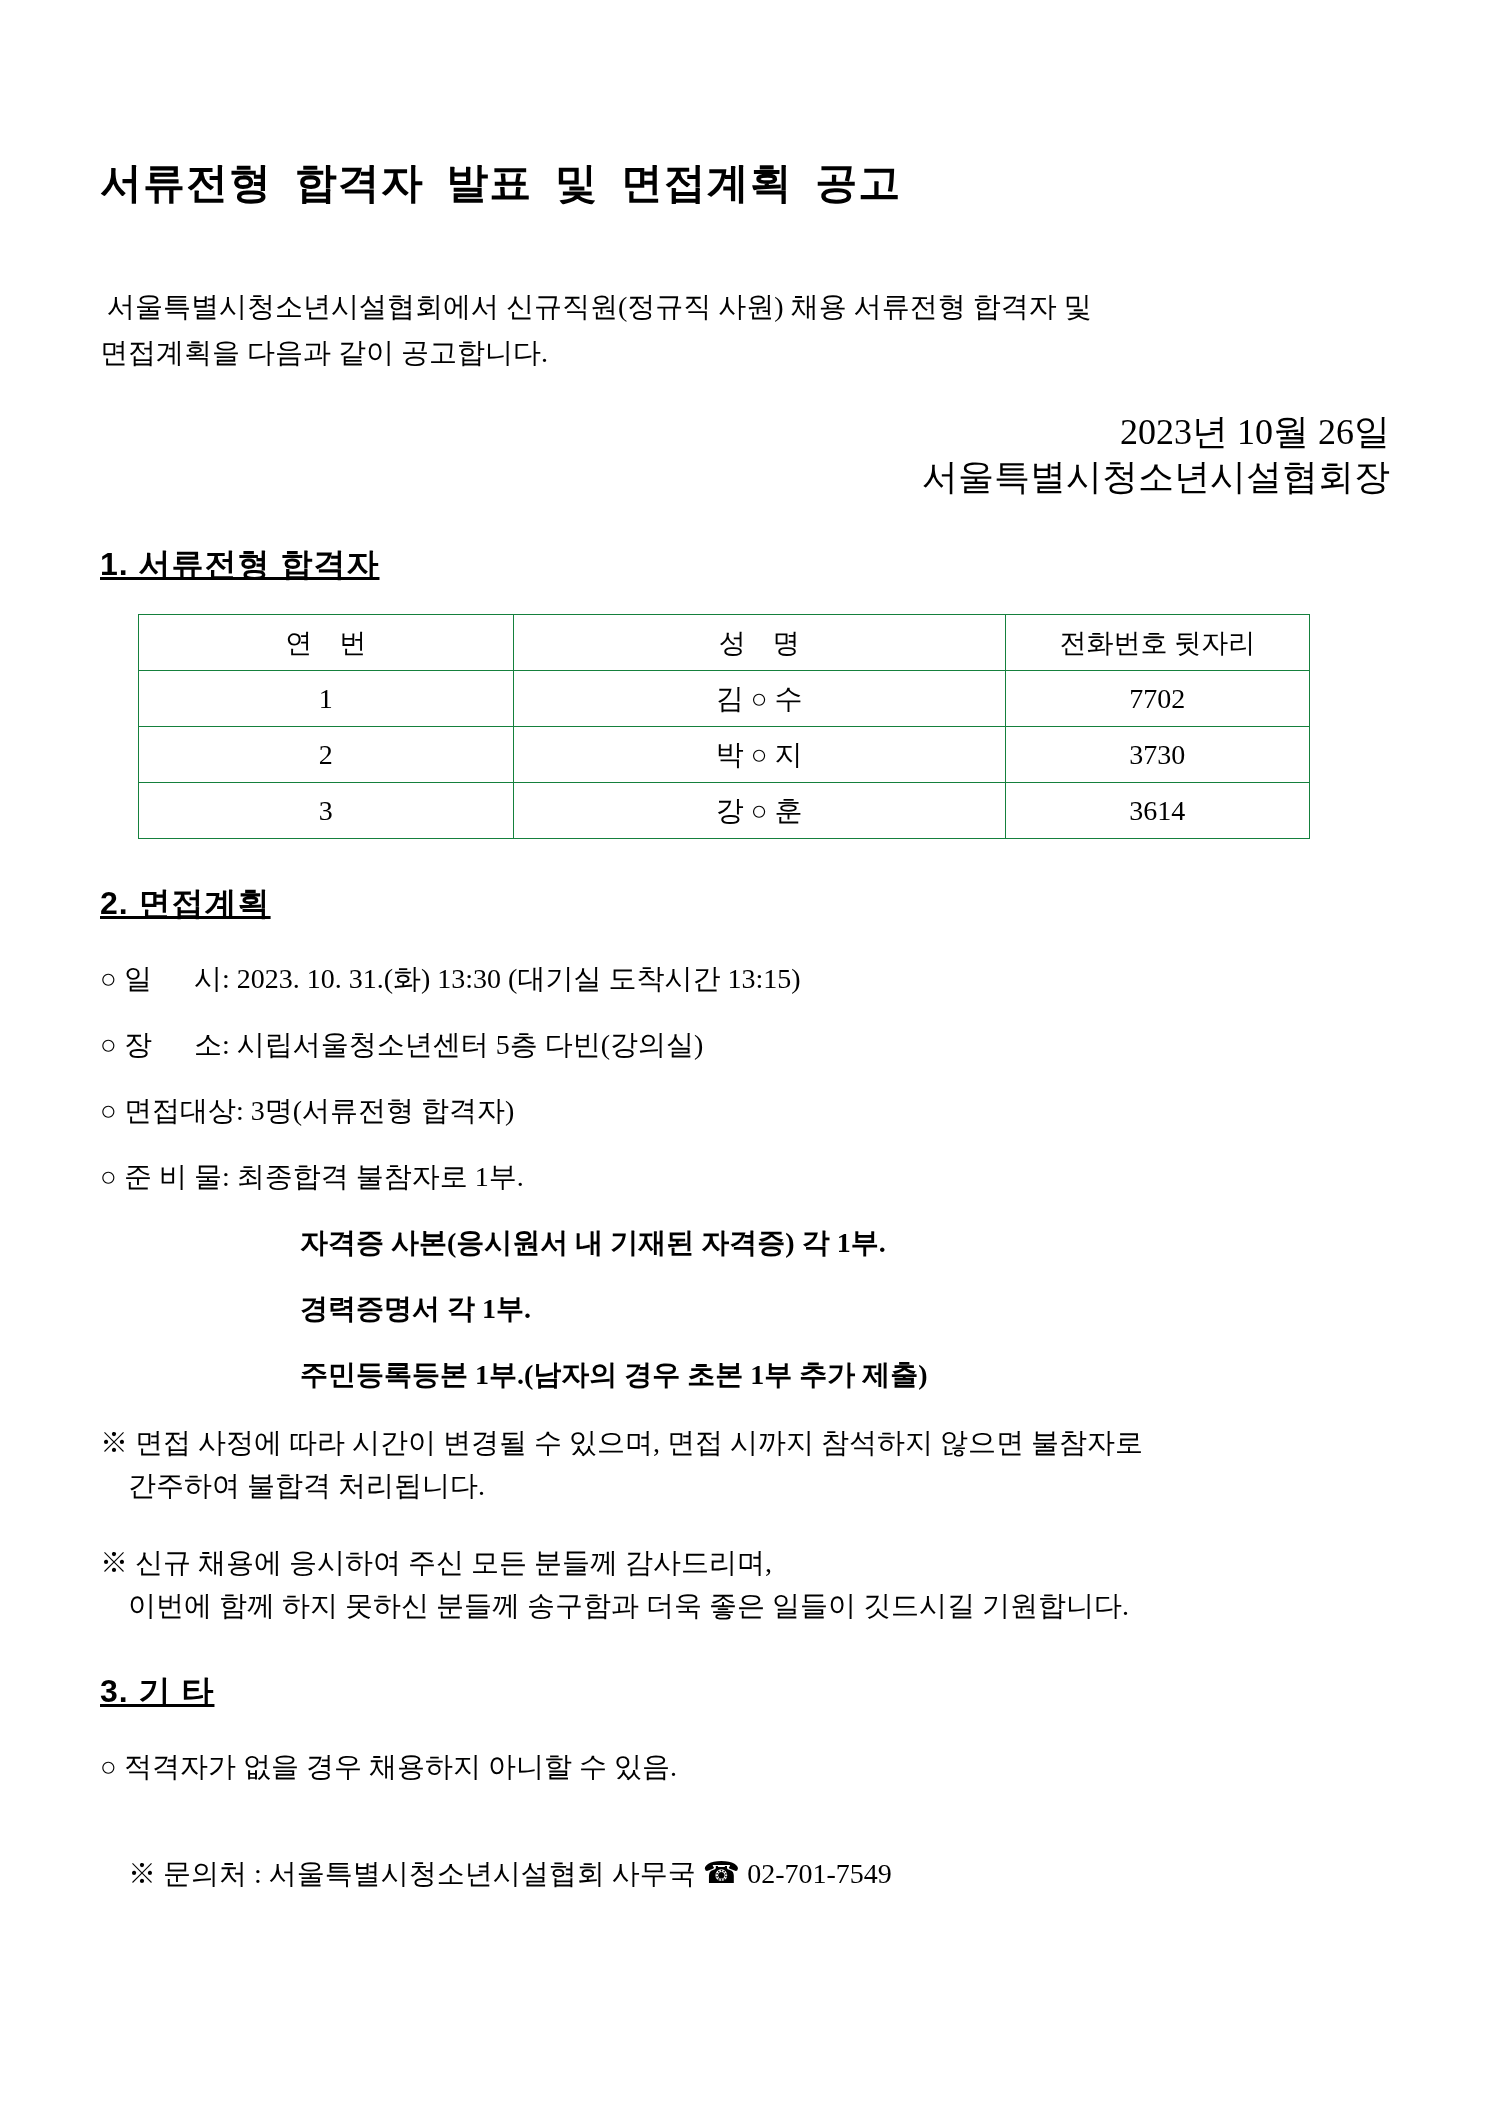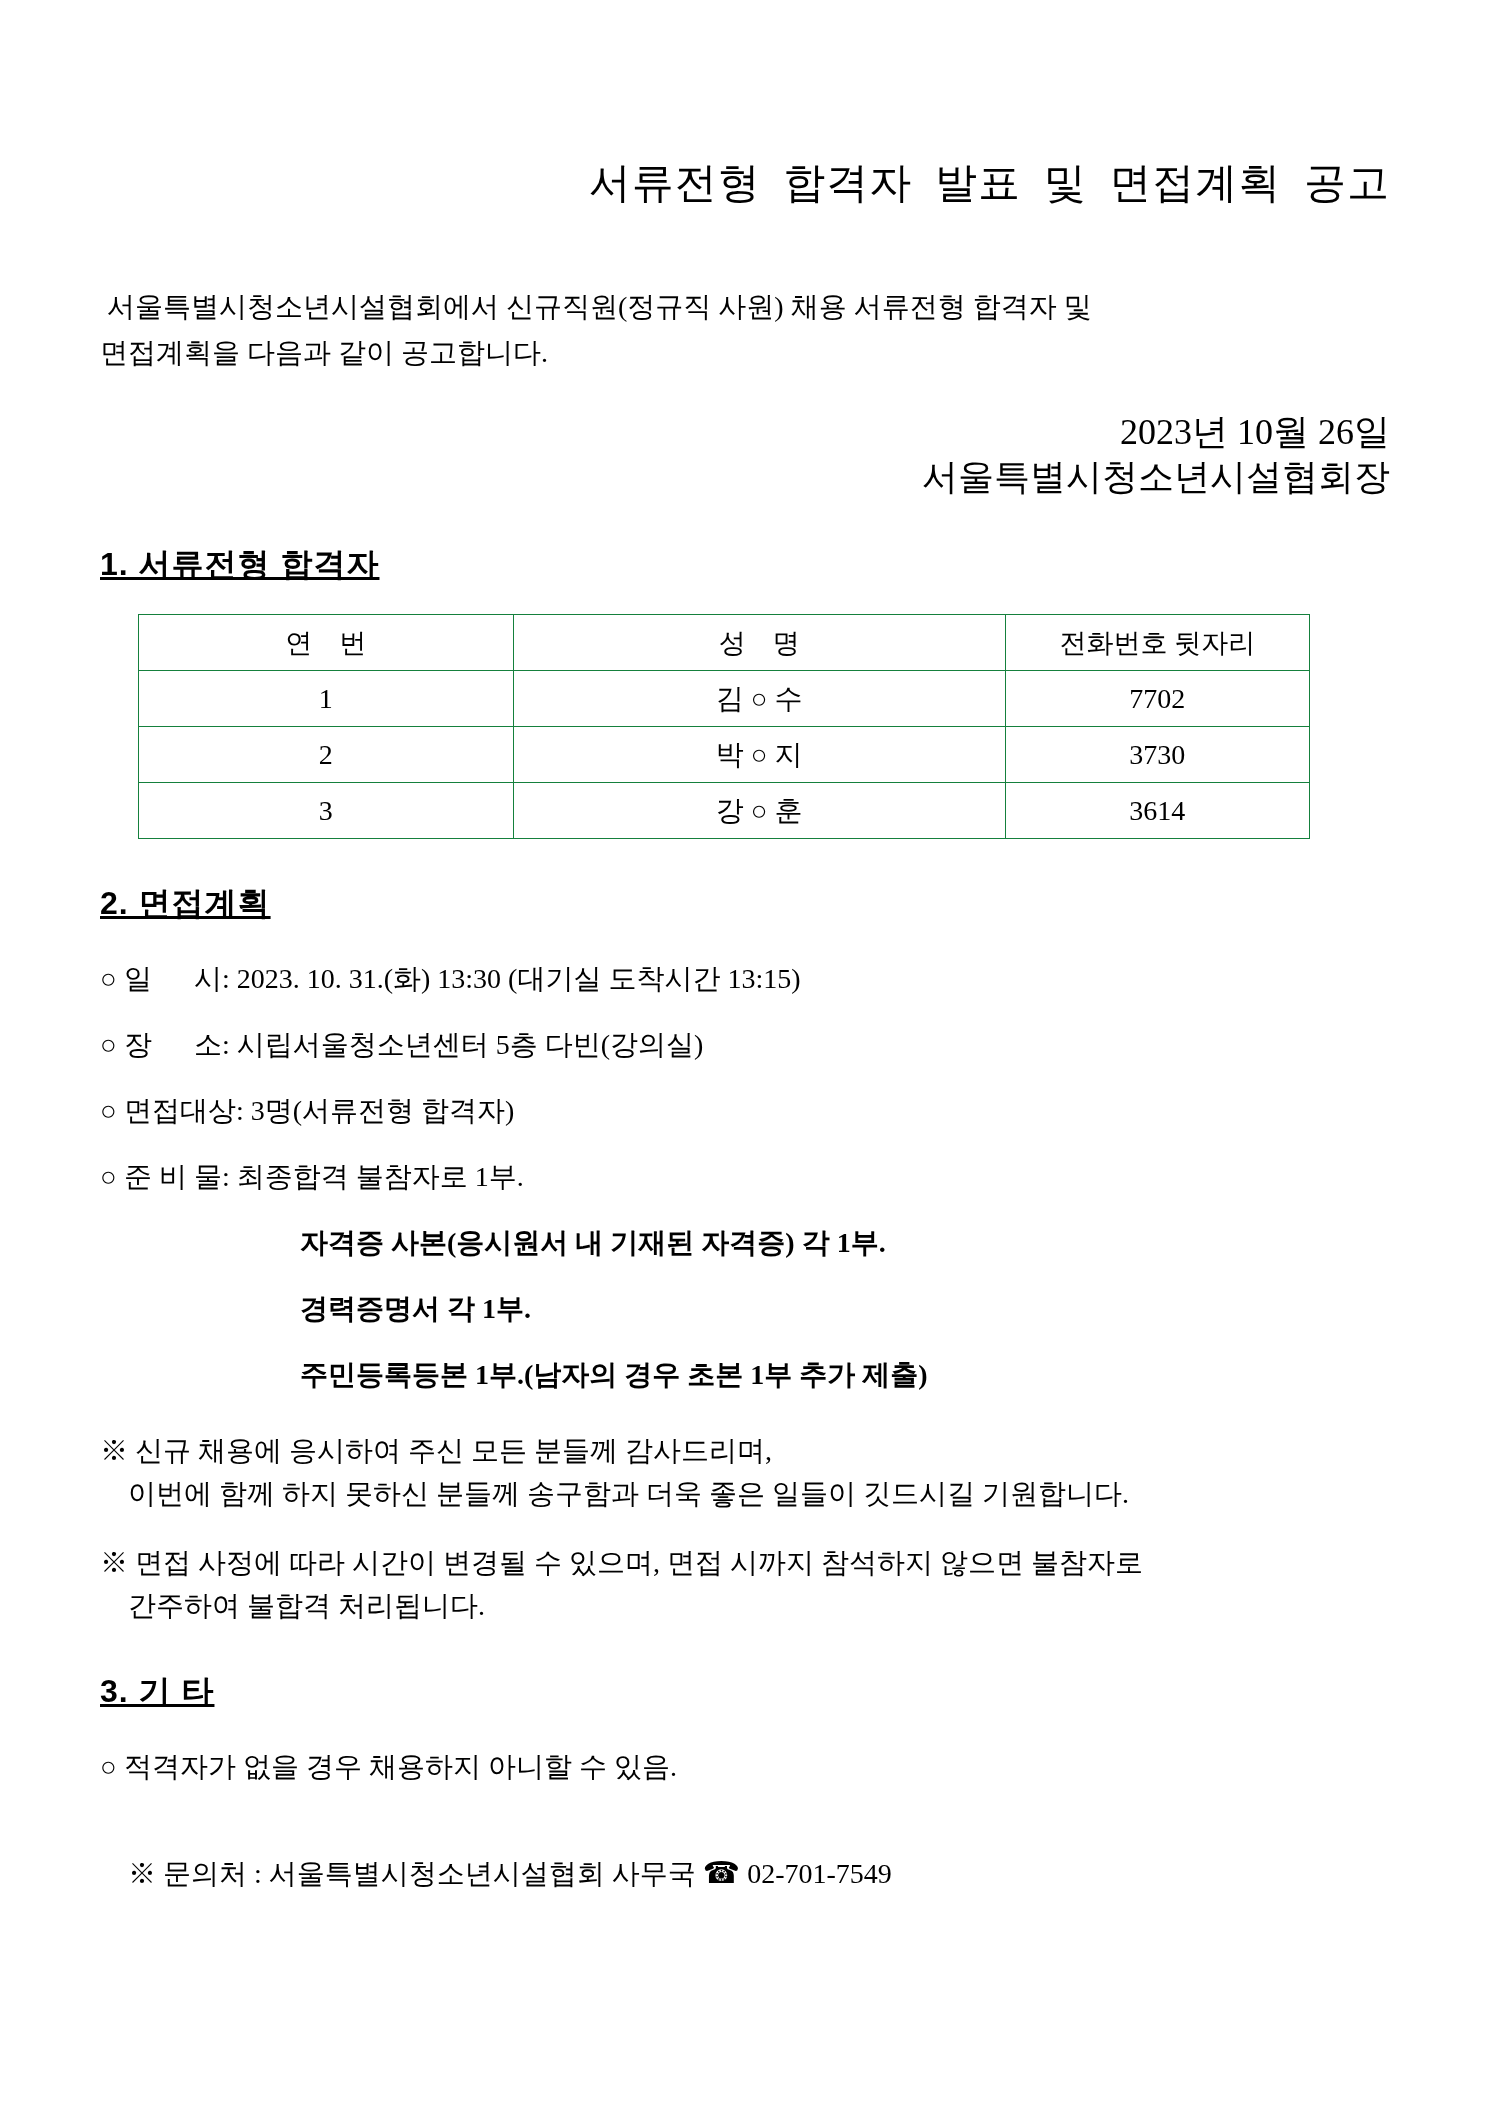--- a/index.html
+++ b/index.html
@@ -9,24 +9,24 @@
     width: 1488px;
     height: 2105px;
     margin: 0 auto;
     background: #ffffff;
     color: #000000;
     font-family: "Liberation Serif", "DejaVu Serif", serif;
     padding: 158px 98px 0 100px;
   }
   .doc-title {
     font-family: "Liberation Sans", "DejaVu Sans", sans-serif;
-    font-weight: normal;
+    font-weight: bold;
     font-size: 42px;
     line-height: 50px;
-    text-align: right;
+    text-align: left;
     margin: 0;
     letter-spacing: 1px;
     word-spacing: 10px;
     white-space: pre-wrap;
   }
   .intro {
     font-size: 28px;
     line-height: 46px;
     margin: 76px 0 0 0;
     white-space: pre-wrap;
@@ -141,24 +141,24 @@
   <h2 class="section-heading">2. 면접계획</h2>
 
   <p class="item first">○ 일      시: 2023. 10. 31.(화) 13:30 (대기실 도착시간 13:15)</p>
   <p class="item">○ 장      소: 시립서울청소년센터 5층 다빈(강의실)</p>
   <p class="item">○ 면접대상: 3명(서류전형 합격자)</p>
   <p class="item">○ 준 비 물: 최종합격 불참자로 1부.</p>
   <p class="item sub-item">자격증 사본(응시원서 내 기재된 자격증) 각 1부.</p>
   <p class="item sub-item">경력증명서 각 1부.</p>
   <p class="item sub-item">주민등록등본 1부.(남자의 경우 초본 1부 추가 제출)</p>
 
+  <p class="note">※ 면접 사정에 따라 시간이 변경될 수 있으며, 면접 시까지 참석하지 않으면 불참자로
+    간주하여 불합격 처리됩니다.</p>
   <p class="note second">※ 신규 채용에 응시하여 주신 모든 분들께 감사드리며,
     이번에 함께 하지 못하신 분들께 송구함과 더욱 좋은 일들이 깃드시길 기원합니다.</p>
-  <p class="note">※ 면접 사정에 따라 시간이 변경될 수 있으며, 면접 시까지 참석하지 않으면 불참자로
-    간주하여 불합격 처리됩니다.</p>
 
   <h2 class="section-heading">3. 기 타</h2>
 
   <p class="item first">○ 적격자가 없을 경우 채용하지 아니할 수 있음.</p>
 
   <p class="inquiry">
     <span>※ 문의처 : 서울특별시청소년시설협회 사무국 </span><span class="phone-glyph">☎</span><span> 02-701-7549</span>
   </p>
 
 </div>

